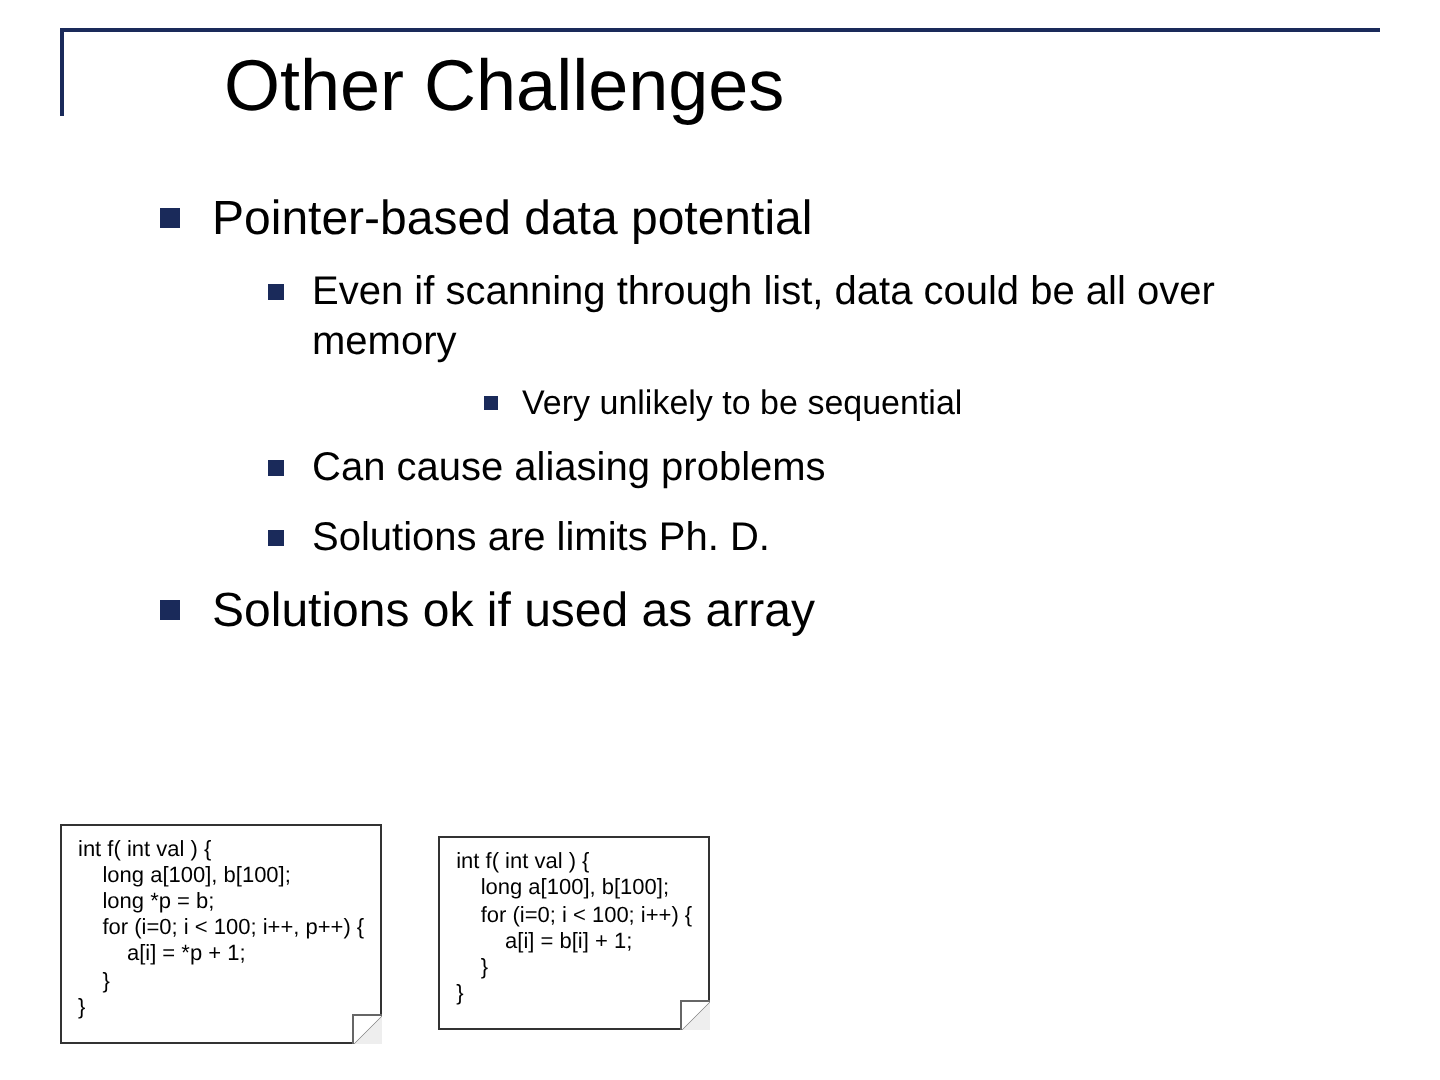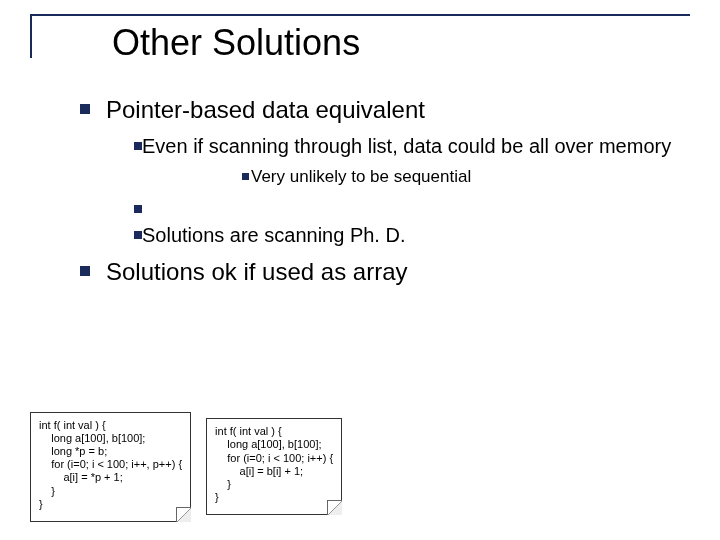--- a/index.html
+++ b/index.html
@@ -38,42 +38,42 @@
   .content {
     position: absolute;
     top: 96px;
     left: 80px;
     right: 40px;
   }
   .l1 { margin-bottom: 10px; }
   .l1row { display: flex; align-items: flex-start; gap: 16px; }
   .l1txt { font-size: 24px; }
   .l2 { margin: 10px 0 6px 54px; }
-  .l2row { display: flex; align-items: flex-start; }
+  .l2row { display: flex; align-items: flex-start; gap: 14px; }
   .l2txt { font-size: 20px; line-height: 1.25; }
   .l3 { margin: 8px 0 8px 108px; }
-  .l3row { display: flex; align-items: flex-start; gap: 2px; }
+  .l3row { display: flex; align-items: flex-start; gap: 12px; }
   .l3txt { font-size: 17px; }
   .bullet {
     width: 10px;
     height: 10px;
     background: #1a2a5a;
     flex-shrink: 0;
     margin-top: 8px;
   }
   .bullet.s2 { width: 8px; height: 8px; margin-top: 8px; }
   .bullet.s3 { width: 7px; height: 7px; margin-top: 6px; }
   .code-row {
     position: absolute;
     bottom: 18px;
     left: 30px;
     right: 30px;
     display: flex;
     align-items: center;
-    gap: 15px;
+    gap: 28px;
     margin-top: 32px;
   }
   .codebox {
     border: 1px solid #333;
     padding: 6px 8px 10px 8px;
     font-family: Arial, Helvetica, sans-serif;
     font-size: 11px;
     line-height: 1.2;
     white-space: pre;
     background: #fff;
@@ -94,49 +94,50 @@
     font-size: 20px;
     text-align: center;
     flex-shrink: 0;
   }
 </style>
 </head>
 <body>
 
 <div class="hr"></div>
 <div class="vr"></div>
-<div class="title">Other Solutions</div>
+<div class="title">Other Challenges</div>
 
 <div class="content">
   <div class="l1">
     <div class="l1row">
       <div class="bullet"></div>
-      <div class="l1txt">Pointer-based data equivalent</div>
+      <div class="l1txt">Pointer-based data potential</div>
     </div>
     <div class="l2">
       <div class="l2row">
         <div class="bullet s2"></div>
         <div class="l2txt">Even if scanning through list, data could be all over memory</div>
       </div>
       <div class="l3">
         <div class="l3row">
           <div class="bullet s3"></div>
           <div class="l3txt">Very unlikely to be sequential</div>
         </div>
       </div>
     </div>
     <div class="l2">
       <div class="l2row">
         <div class="bullet s2"></div>
+        <div class="l2txt">Can cause aliasing problems</div>
       </div>
     </div>
     <div class="l2">
       <div class="l2row">
         <div class="bullet s2"></div>
-        <div class="l2txt">Solutions are scanning Ph. D.</div>
+        <div class="l2txt">Solutions are limits Ph. D.</div>
       </div>
     </div>
   </div>
   <div class="l1">
     <div class="l1row">
       <div class="bullet"></div>
       <div class="l1txt">Solutions ok if used as array</div>
     </div>
   </div>
 </div>

